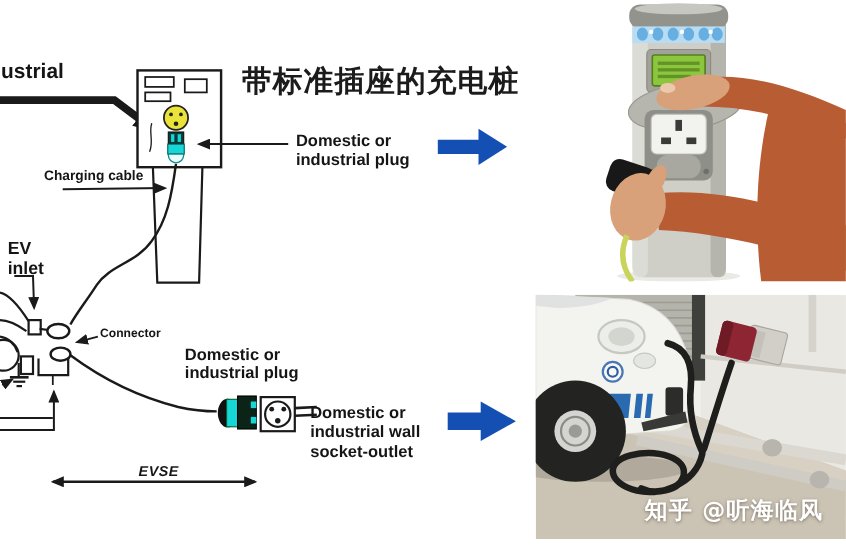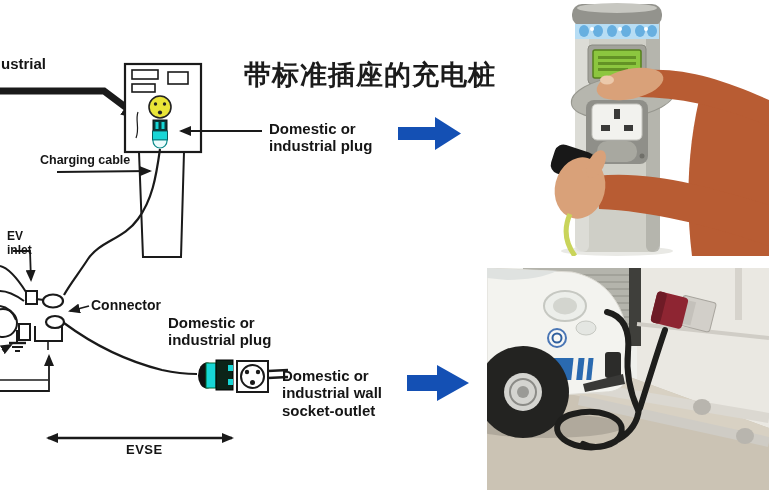--- a/index.html
+++ b/index.html
@@ -247,39 +247,40 @@
       <rect x="166" y="28" width="10" height="32" rx="4" fill="#6e1b26"></rect>
     </g>
 
     <g fill="none" stroke="#1e1e1c" stroke-width="6" stroke-linecap="round">
       <path d="M120,44 C136,48 143,62 141,84 C139,104 143,124 151,142"></path>
       <path d="M178,62 C170,85 161,115 153,140"></path>
       <path d="M152,140 C150,168 118,184 92,178 C66,172 62,152 86,146 C110,140 140,148 134,166 C130,178 108,182 96,176"></path>
     </g>
   </svg>
 
-  <div class="label b" style="left:1px;top:55px;font-size:15px;">ustrial</div>
-
-  <div class="label cn" style="left:244px;top:59px;font-size:27px;">带标准插座的充电桩</div>
+  <div class="label b" style="left:1px;top:55px;font-size:19px;">ustrial</div>
+
+  <div class="label cn" style="left:220px;top:59px;font-size:27px;">带标准插座的充电桩</div>
 
   <div class="label b" style="left:269px;top:120px;font-size:15px;">Domestic or
 industrial plug</div>
 
   <div class="label b" style="left:40px;top:153px;font-size:12.5px;">Charging cable</div>
 
-  <div class="label b" style="left:7px;top:230px;font-size:12px;">EV
+  <div class="label b" style="left:7px;top:218px;font-size:16px;">EV
 inlet</div>
 
 
-  <div class="label b" style="left:91px;top:297px;font-size:14px;">Connector</div>
+  <div class="label b" style="left:91px;top:297px;font-size:11px;">Connector</div>
 
   <div class="label b" style="left:168px;top:314px;font-size:15px;">Domestic or
 industrial plug</div>
 
 
   <div class="label b" style="left:282px;top:367px;font-size:15px;">Domestic or
 industrial wall
 socket-outlet</div>
 
-  <div class="label b" style="left:126px;top:443px;font-size:13px;letter-spacing:.5px;">EVSE</div>
-
+  <div class="label b" style="left:126px;top:422px;font-size:13px;letter-spacing:.5px;font-style:italic;">EVSE</div>
+
+  <div class="watermark">知乎 @听海临风</div>
 
 </div>
 
 </body></html>

